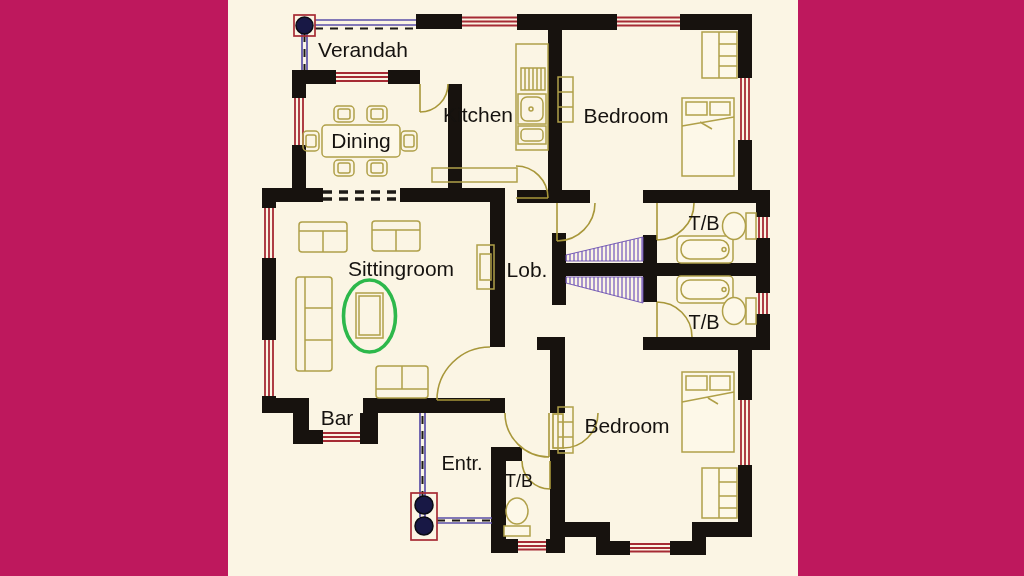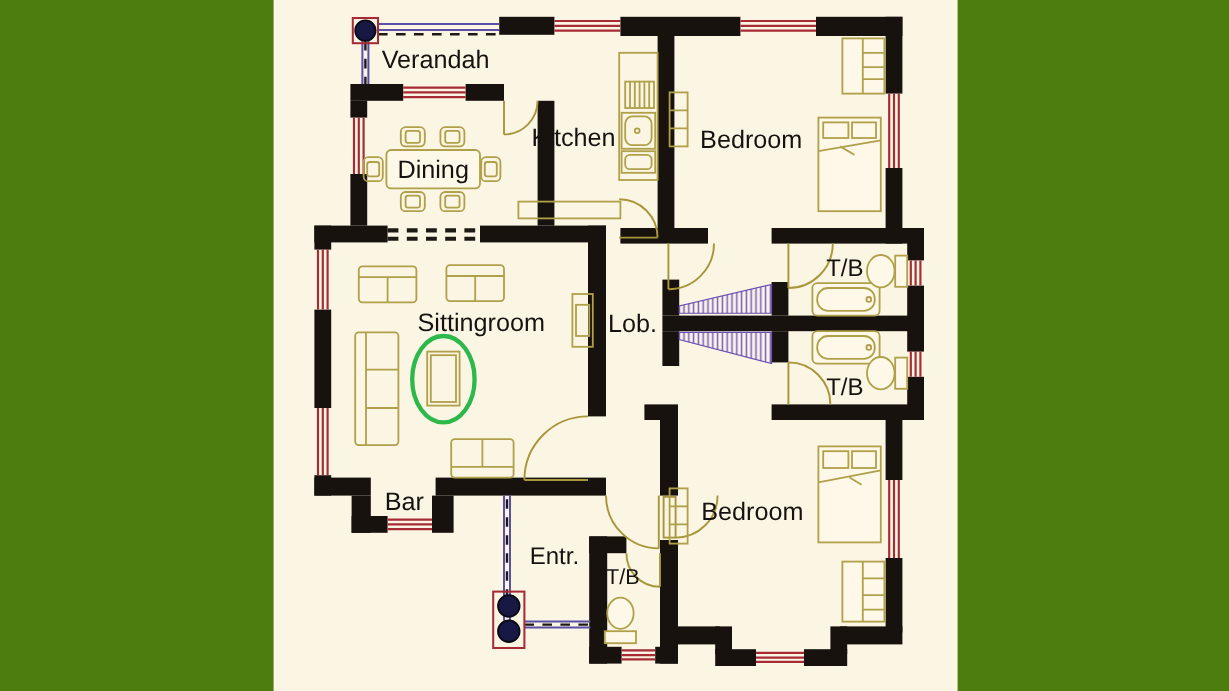--- a/index.html
+++ b/index.html
@@ -1,16 +1,16 @@
 <!DOCTYPE html>
 <html><head>
 <meta charset="utf-8">
 <style>
   html,body{margin:0;padding:0;background:#ffffff;width:1024px;height:576px;overflow:hidden;}
-  .stage{position:relative;width:1024px;height:576px;background:#4d7c0f;}
+  .stage{position:relative;width:1024px;height:576px;background:#be185d;}
   svg{display:block;}
   .w  {fill:#17120e;stroke:none;}
   .rw {stroke:#a62b34;stroke-width:1.8;fill:none;}
   .pp {stroke:#5b4fa8;stroke-width:1.7;fill:none;}
   .pd {stroke:#1d1a16;stroke-width:2;fill:none;stroke-dasharray:8 7;}
   .od {stroke:#1d1a16;stroke-width:3.4;fill:none;stroke-dasharray:9 7;}
   .da {stroke:#a8973a;stroke-width:1.6;fill:none;}
   .f  {stroke:#b0a049;stroke-width:1.5;fill:none;}
   .ff {stroke:#b0a049;stroke-width:1.5;fill:#fdf8e8;}
   .cb {stroke:#a62b34;stroke-width:1.7;fill:none;}

